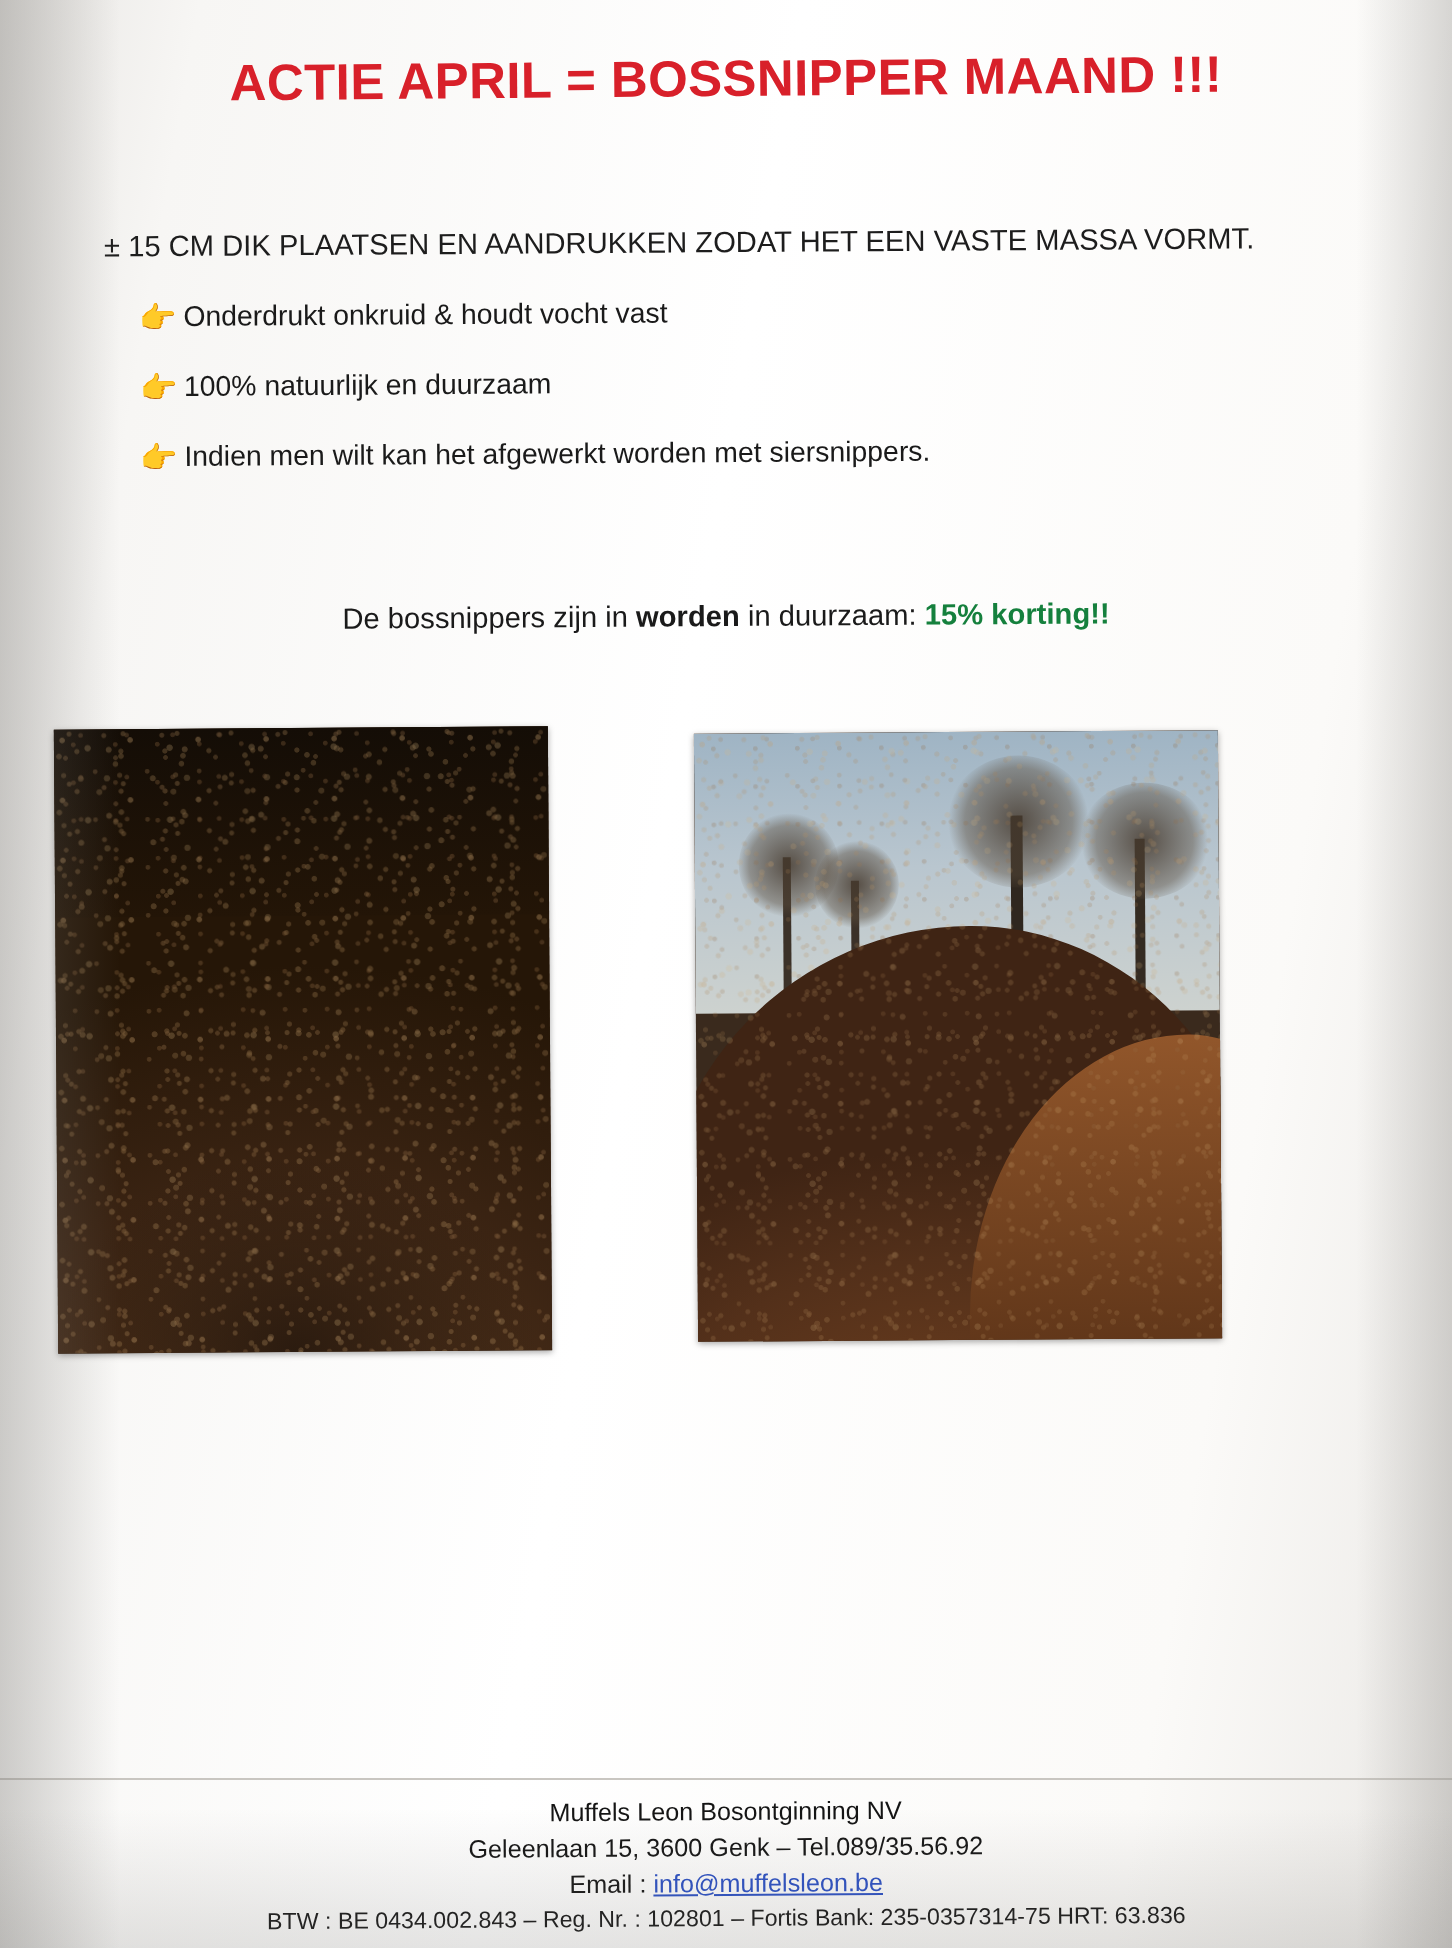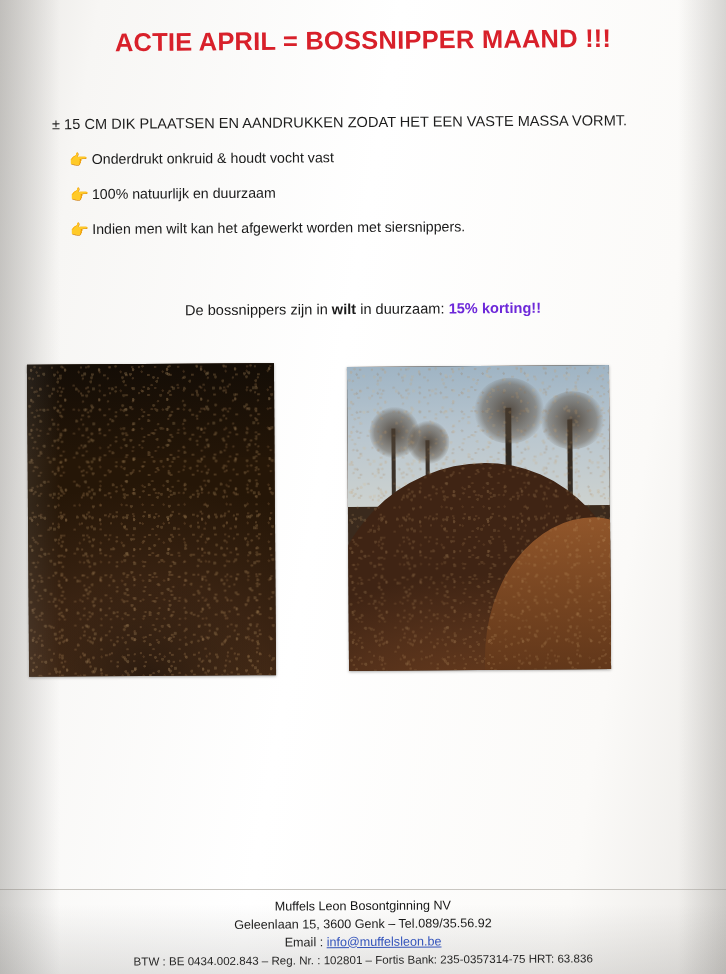--- a/index.html
+++ b/index.html
@@ -115,21 +115,21 @@
     position: absolute;
     left: 0;
     top: 301px;
     width: 726px;
     text-align: center;
     font-size: 14.6px;
     color: #1a1a1a;
     transform: rotate(-0.4deg);
   }
   .promo .strongword { font-weight: bold; }
-  .promo .discount { color: #6d28d9; font-weight: bold; }
+  .promo .discount { color: #15803d; font-weight: bold; }
 
   .photo {
     position: absolute;
     background: #3a2a1d;
     overflow: hidden;
     box-shadow: 0 1px 3px rgba(0,0,0,0.35);
   }
   #photo-left {
     left: 28px;
     top: 364px;
@@ -285,21 +285,21 @@
         <span class="bullet-icon">👉</span>
         <span class="bullet-text">100% natuurlijk en duurzaam</span>
       </div>
       <div class="bullet-row">
         <span class="bullet-icon">👉</span>
         <span class="bullet-text">Indien men wilt kan het afgewerkt worden met siersnippers.</span>
       </div>
     </div>
 
     <div class="promo">
-      <span>De bossnippers zijn in </span><span class="strongword">wilt</span><span> in duurzaam: </span><span class="discount">15% korting!!</span>
+      <span>De bossnippers zijn in </span><span class="strongword">worden</span><span> in duurzaam: </span><span class="discount">15% korting!!</span>
     </div>
 
     <div class="photo" id="photo-left">
       <div class="mulch-dark"></div>
       <div class="topdark"></div>
       <div class="speckle"></div>
     </div>
 
     <div class="photo" id="photo-right">
       <div class="sky"></div>

